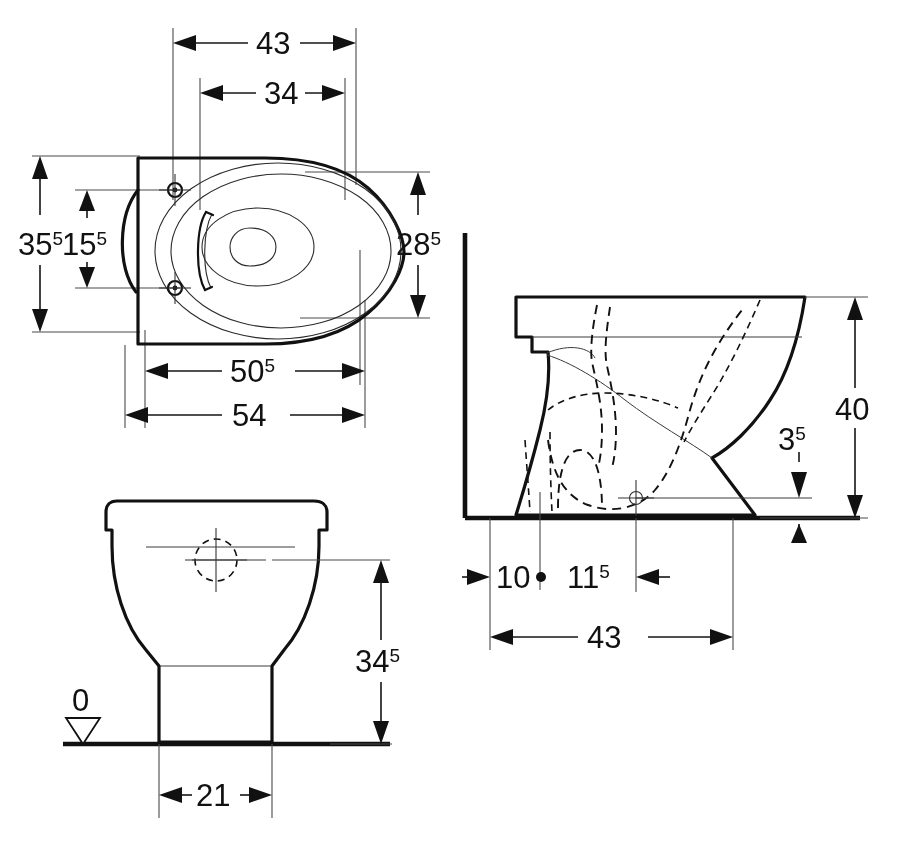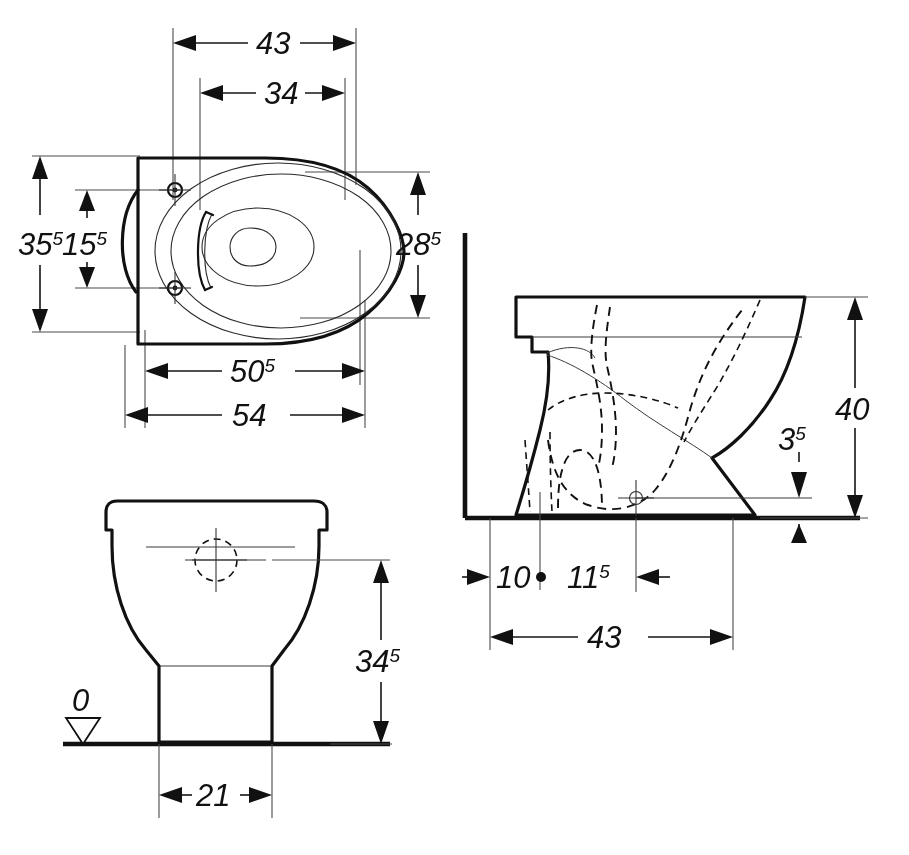--- a/index.html
+++ b/index.html
@@ -11,21 +11,20 @@
     width: 909px;
     height: 855px;
     font-family: "Liberation Sans", sans-serif;
     overflow: hidden;
   }
   #drawing-root {
     position: relative;
     width: 909px;
     height: 855px;
     background: #0f172a;
-    font-style: italic;
   }
   svg.tech-drawing {
     display: block;
     width: 909px;
     height: 855px;
     background: #ffffff;
   }
   
   .outline      { fill: none; stroke: #111111; stroke-width: 3.2; stroke-linejoin: round; stroke-linecap: round; }
   .outline-med  { fill: none; stroke: #111111; stroke-width: 2.2; stroke-linejoin: round; stroke-linecap: round; }

